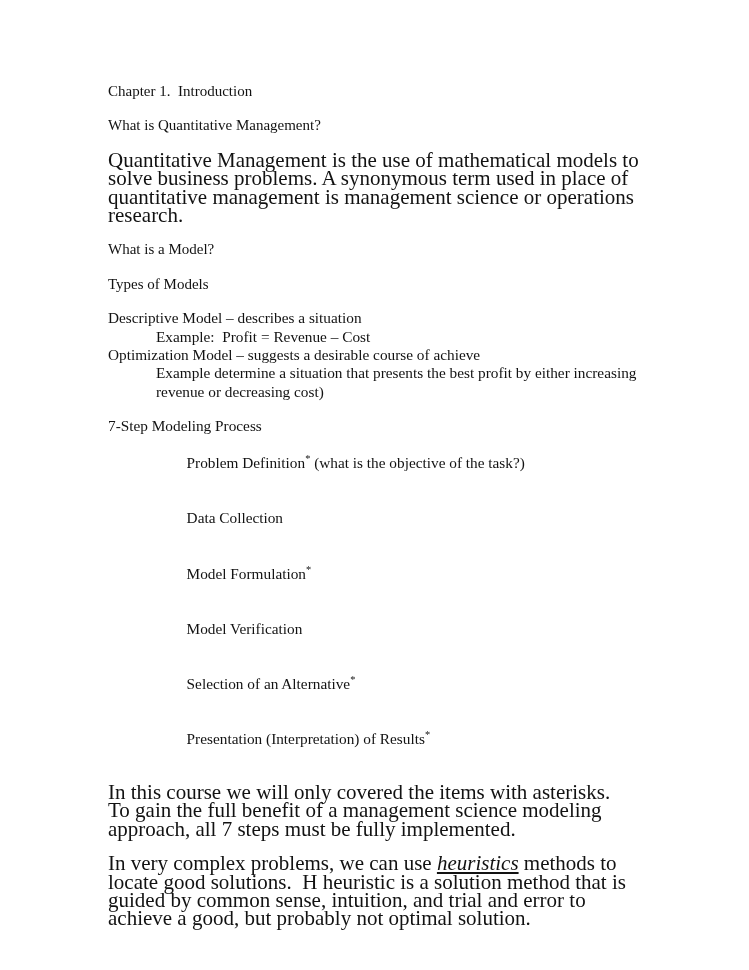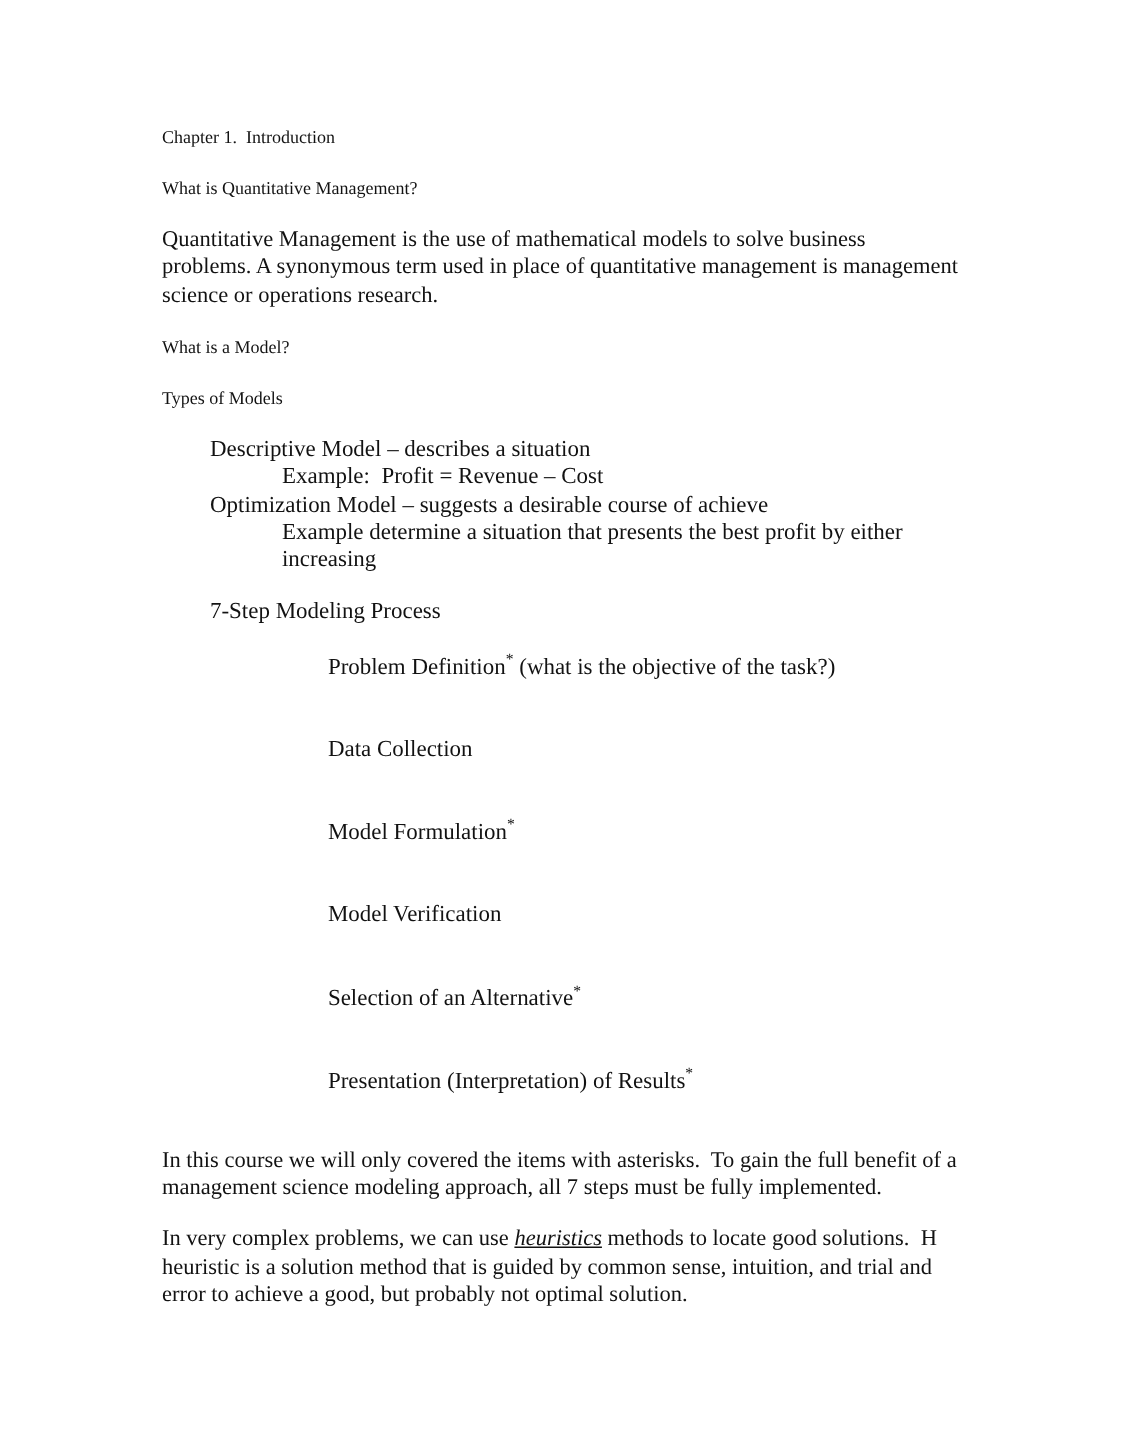--- a/index.html
+++ b/index.html
@@ -25,40 +25,39 @@
     height: 970px;
     background: #ffffff;
   }
   .content {
     position: absolute;
     left: 108px;
     top: 82px;
     width: 532px;
   }
   .para {
-    font-size: 15px;
+    font-size: 21px;
     line-height: 18.4px;
     margin: 0 0 16px 0;
     text-align: left;
     white-space: pre-wrap;
   }
   .heading-line {
-    font-size: 12px;
+    font-size: 15px;
     line-height: 18.4px;
     margin: 0 0 16px 0;
     white-space: pre-wrap;
   }
   .block {
     margin: 0 0 16px 0;
   }
   .line {
     font-size: 15.3px;
     line-height: 18.4px;
     white-space: pre-wrap;
-    margin-left: 32px;
   }
   .indent-1 {
     padding-left: 48px;
   }
   sup.ast {
     font-size: 10.4px;
     line-height: 0;
     vertical-align: super;
   }
   .ital-underline {
@@ -82,20 +81,21 @@
     <div class="heading-line">What is a Model?</div>
 
 
     <div class="heading-line">Types of Models</div>
 
     <div class="block">
       <div class="line">Descriptive Model – describes a situation</div>
       <div class="line indent-1">Example:  Profit = Revenue – Cost</div>
       <div class="line">Optimization Model – suggests a desirable course of achieve</div>
       <div class="line indent-1">Example determine a situation that presents the best profit by either increasing</div>
+      <div class="line indent-1">revenue or decreasing cost)</div>
     </div>
 
     <div class="block">
       <div class="line">7-Step Modeling Process</div>
       <div class="line indent-1">
         <span>Problem Definition</span><sup class="ast">*</sup><span> (what is the objective of the task?)</span>
       </div>
       <div class="line indent-1">
         <span>Data Collection</span><sup class="ast"></sup><span></span>
       </div>

